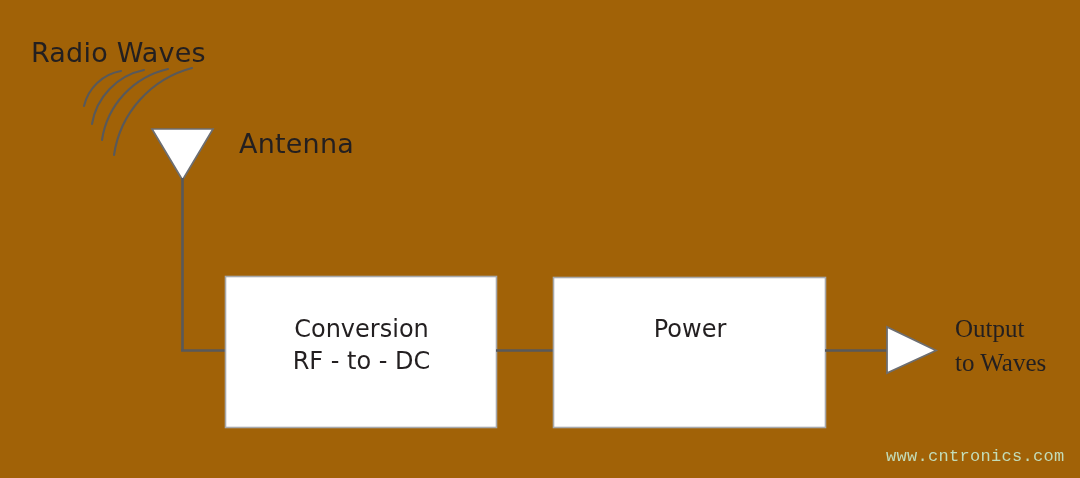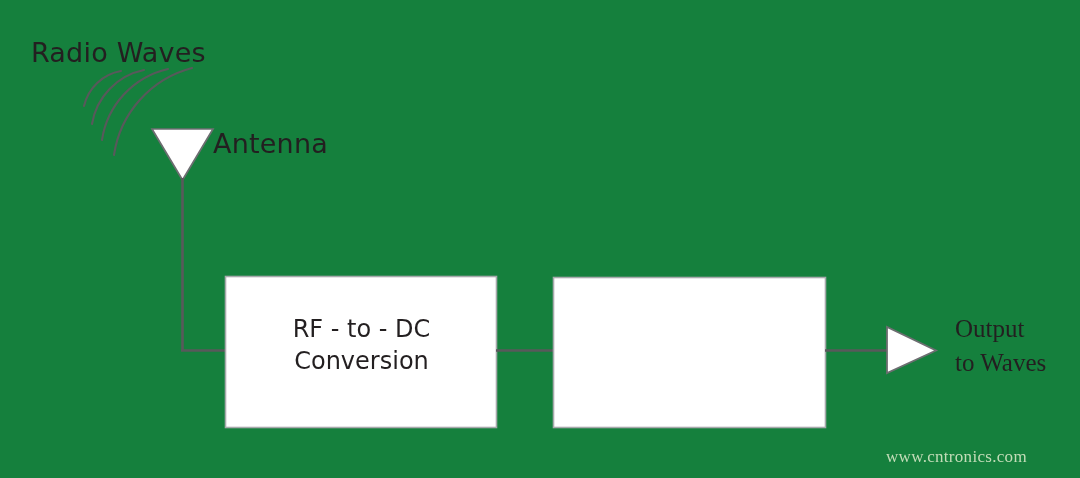--- a/index.html
+++ b/index.html
@@ -8,21 +8,21 @@
     padding: 0;
     background: #ffffff;
   }
   body {
     font-family: "DejaVu Sans", sans-serif;
   }
   #canvas {
     position: relative;
     width: 1080px;
     height: 478px;
-    background: #15803d;
+    background: #a16207;
     overflow: hidden;
   }
   #diagram-svg {
     position: absolute;
     left: 0;
     top: 0;
     width: 1080px;
     height: 478px;
   }
   .label {
@@ -32,21 +32,21 @@
     white-space: pre;
     line-height: 1.18;
     letter-spacing: 0.2px;
   }
   #label-radio-waves {
     left: 31px;
     top: 37px;
     font-size: 27px;
   }
   #label-antenna {
-    left: 213px;
+    left: 239px;
     top: 128px;
     font-size: 27px;
   }
   .box-label {
     position: absolute;
     text-align: center;
     font-size: 24px;
     color: #231f20;
     line-height: 1.35;
     font-family: "DejaVu Sans", sans-serif;
@@ -70,21 +70,21 @@
     line-height: 1.36;
     text-align: left;
     font-family: Liberation Serif, serif;
   }
   #watermark {
     position: absolute;
     left: 886px;
     top: 447px;
     font-size: 17px;
     color: #c3dcb8;
-    font-family: Liberation Serif, serif;
+    font-family: Liberation Mono, monospace;
     letter-spacing: 0.3px;
   }
   .sr-line { display: block; }
 </style>
 </head>
 <body>
 
 <div id="canvas">
 
   <svg id="diagram-svg" viewBox="0 0 1080 478" xmlns="http://www.w3.org/2000/svg">
@@ -112,25 +112,26 @@
     <line x1="825" y1="350.5" x2="888" y2="350.5" stroke="#58595b" stroke-width="2.6"></line>
 
     <polygon points="887,327 887,373 936,350.5" fill="#ffffff" stroke="#6d6e71" stroke-width="1.8"></polygon>
   </svg>
 
   <div class="label" id="label-radio-waves">Radio Waves</div>
 
   <div class="label" id="label-antenna">Antenna</div>
 
   <div class="box-label" id="label-rf-to-dc">
+    <span class="sr-line">Conversion</span>
     <span class="sr-line">RF - to - DC</span>
-    <span class="sr-line">Conversion</span>
   </div>
 
   <div class="box-label" id="label-power-conditioning">
+    <span class="sr-line">Power</span>
   </div>
 
   <div id="label-output-to-load">
     <span class="sr-line">Output</span>
     <span class="sr-line">to Waves</span>
   </div>
 
   <div id="watermark">www.cntronics.com</div>
 
 </div>

